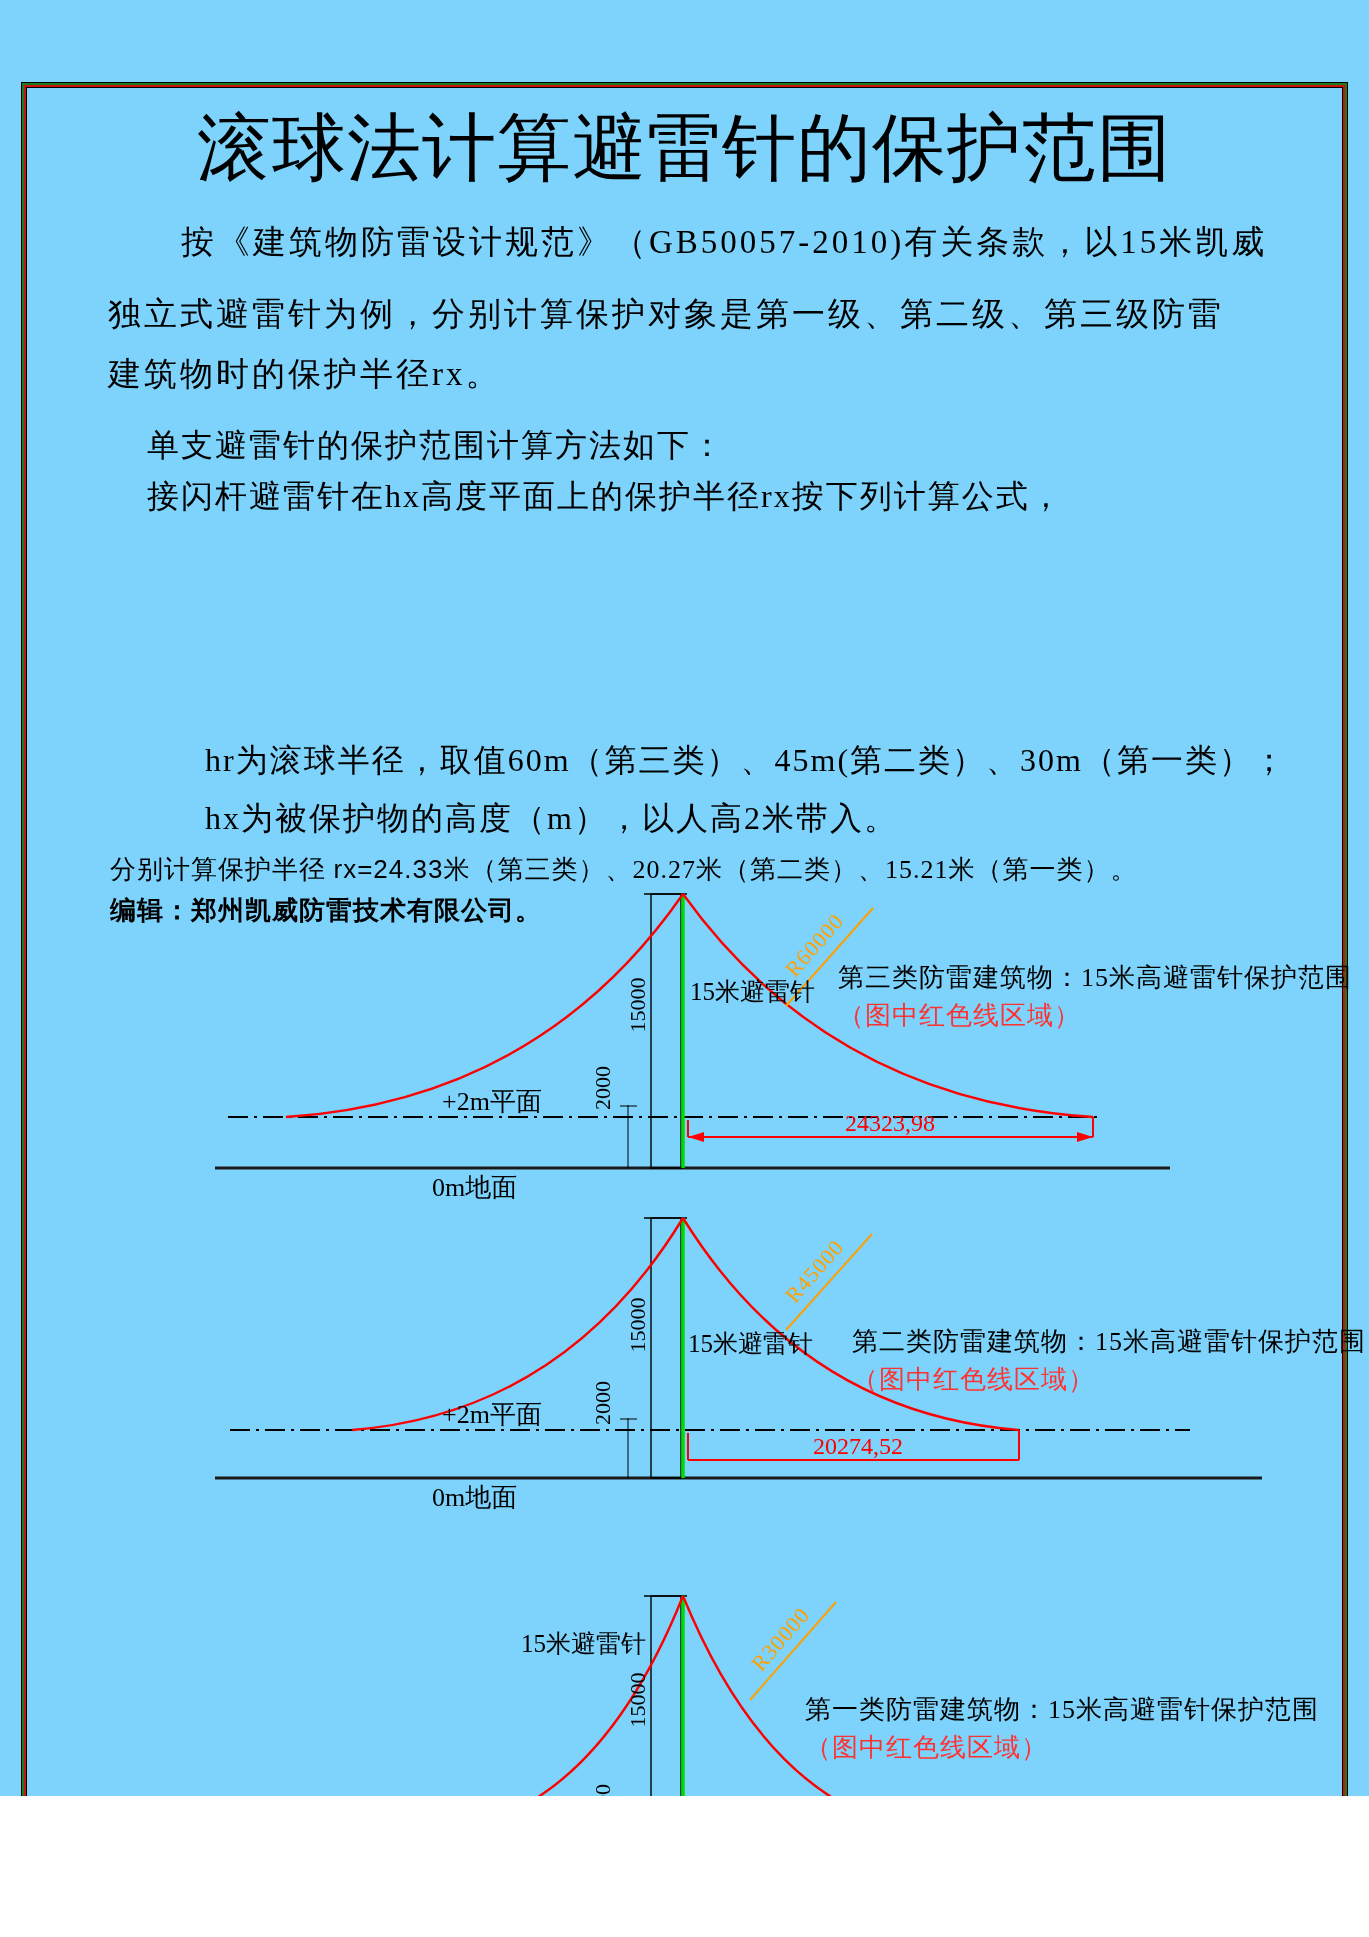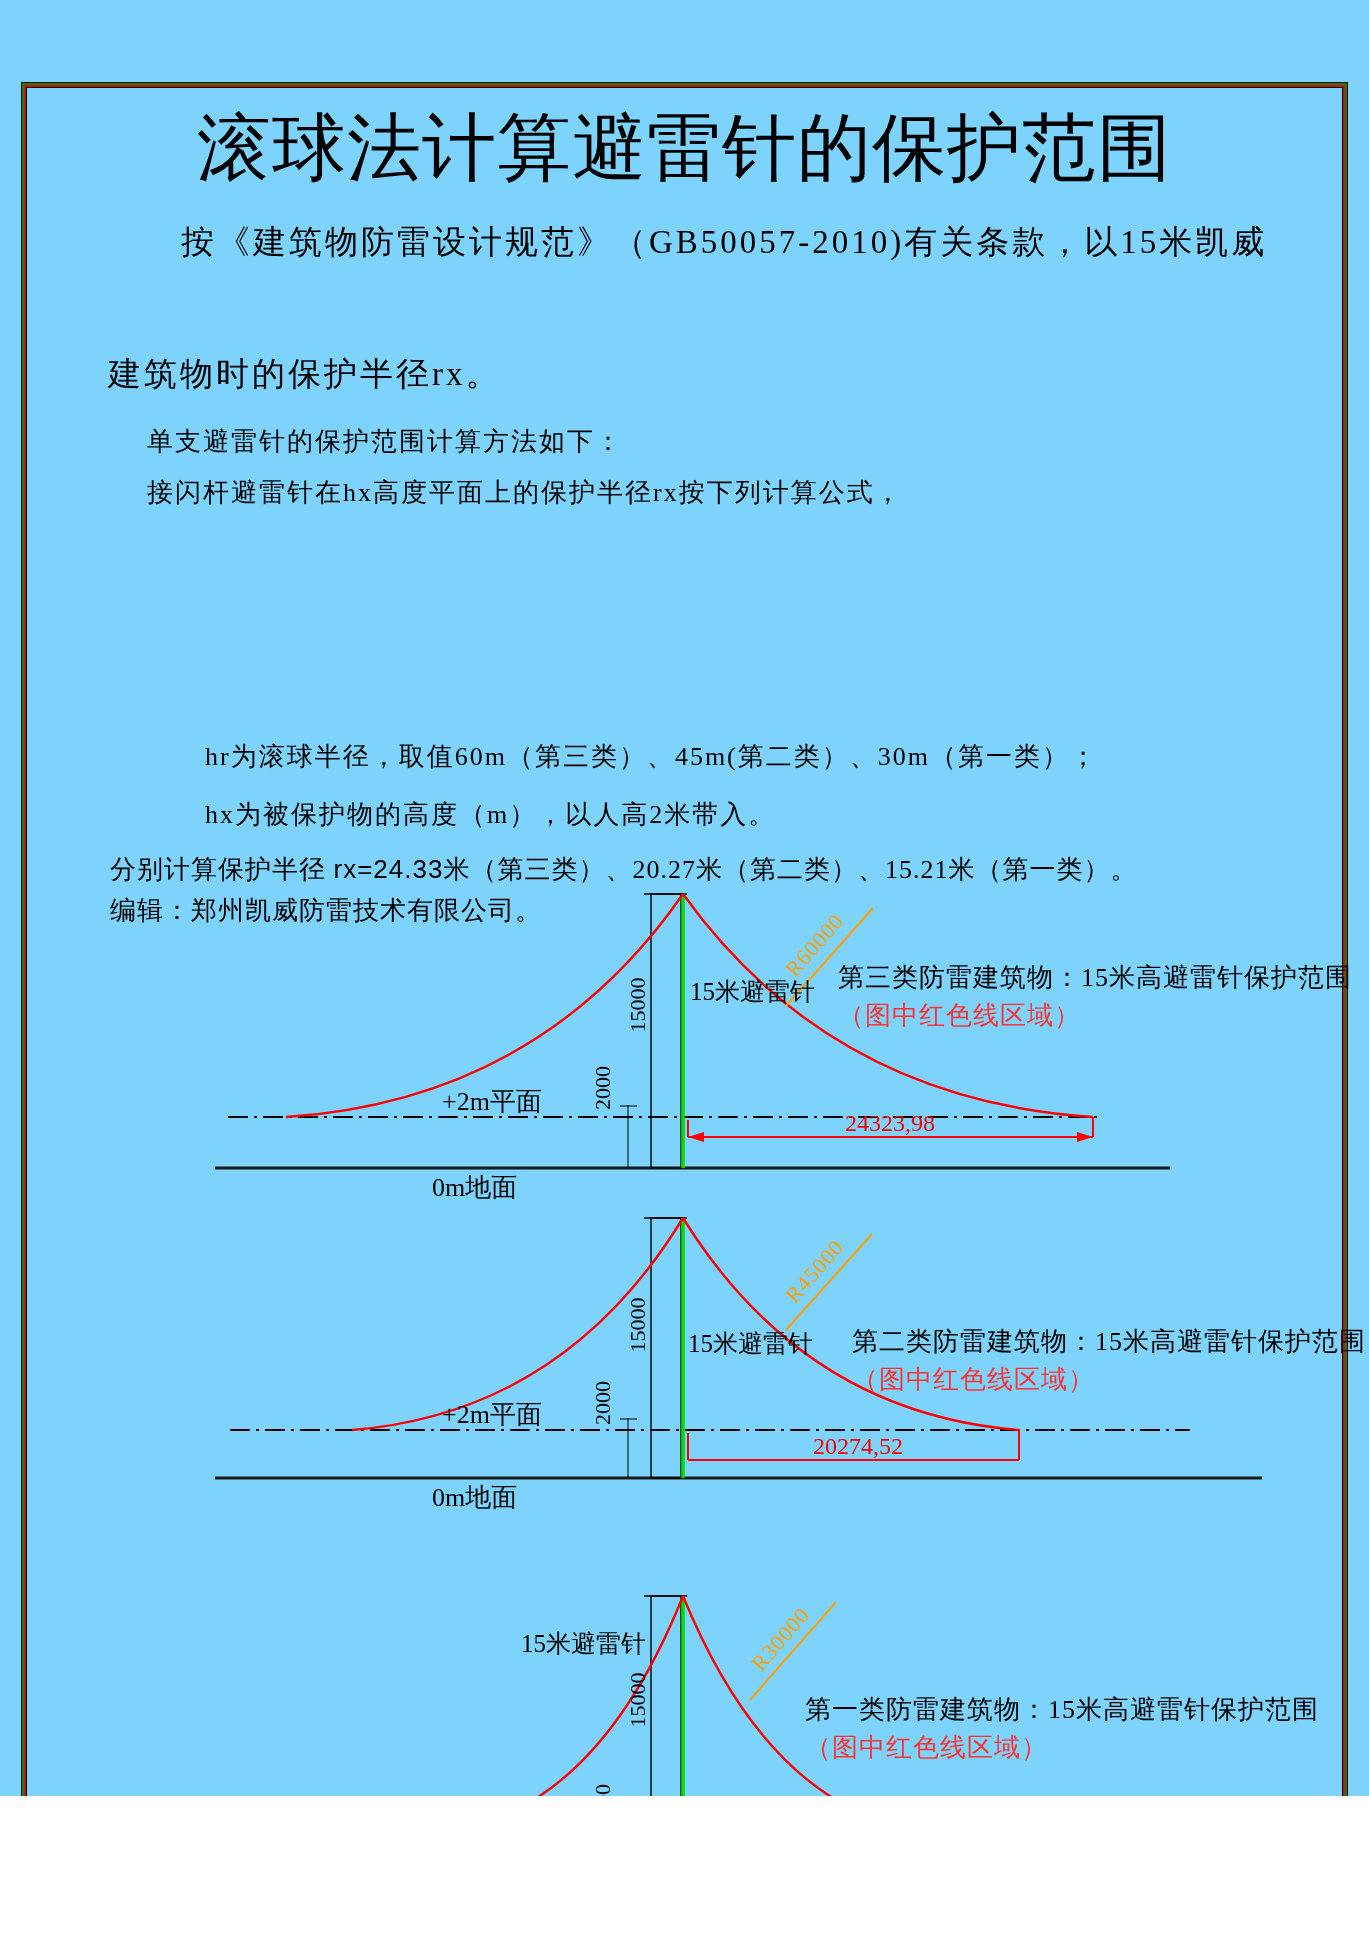--- a/index.html
+++ b/index.html
@@ -14,30 +14,30 @@
   .frame .fg{width:100%;height:100%;box-sizing:border-box;border:2px solid #1e7a1e;}
   .frame .fr{width:100%;height:100%;box-sizing:border-box;border:2px solid #cc1111;}
   .frame .fb{width:100%;height:100%;box-sizing:border-box;border:1px solid #000;}
 
   .t{position:absolute;white-space:nowrap;line-height:1.15;text-align:right;}
   .title{left:0;right:0;text-align:center;top:106px;font-size:74px;letter-spacing:1px;}
   .intro{font-size:33px;letter-spacing:3px;}
   .i1{left:181px;top:224px;}
   .i2{left:108px;top:296px;}
   .i3{left:108px;top:356px;}
-  .body26{font-size:26px;letter-spacing:2px;}
+  .body26{font-size:32px;letter-spacing:2px;}
   .m1{left:147px;top:427px;}
   .m2{left:147px;top:478px;}
   .d0{left:148px;top:627px;}
   .d1{left:205px;top:684px;}
   .d2{left:205px;top:742px;}
   .d3{left:205px;top:800px;}
   .result{left:110px;top:855px;font-size:26px;letter-spacing:1px;}
   .result .bold-sans{font-family:"Liberation Sans","DejaVu Sans",sans-serif;font-weight:normal;font-size:26px;}
-  .editor{left:110px;top:896px;font-size:26px;font-weight:normal;letter-spacing:1px;
+  .editor{left:110px;top:896px;font-size:26px;font-weight:bold;letter-spacing:1px;
           font-family:"Liberation Sans","DejaVu Sans",sans-serif;}
 
   .formula{left:106px;top:542px;display:flex;align-items:baseline;}
   .formula .lhs{font-family:"Liberation Sans","DejaVu Sans",sans-serif;font-weight:bold;font-size:54px;letter-spacing:1px;}
   .formula .eq{font-size:26px;margin:0 10px 0 4px;}
   .formula .rhs{font-size:33px;letter-spacing:1px;}
 
   svg.overlay{position:absolute;left:0;top:0;}
   svg .ln{stroke:#000;stroke-width:1.4;fill:none;}
   svg .ground{stroke:#1a1a1a;stroke-width:3.2;fill:none;}
@@ -66,20 +66,21 @@
     <div class="fg">
       <div class="fr">
         <div class="fb"></div>
       </div>
     </div>
   </div>
 
   <div class="t title">滚球法计算避雷针的保护范围</div>
 
   <div class="t intro i1">按《建筑物防雷设计规范》（GB50057-2010)有关条款，以15米凯威</div>
+  <div class="t intro i2">独立式避雷针为例，分别计算保护对象是第一级、第二级、第三级防雷</div>
   <div class="t intro i3">建筑物时的保护半径rx。</div>
 
   <div class="t body26 m1">单支避雷针的保护范围计算方法如下：</div>
   <div class="t body26 m2">接闪杆避雷针在hx高度平面上的保护半径rx按下列计算公式，</div>
 
 
   <div class="t body26 d2">hr为滚球半径，取值60m（第三类）、45m(第二类）、30m（第一类）；</div>
   <div class="t body26 d3">hx为被保护物的高度（m），以人高2米带入。</div>
 
   <div class="t result"><span>分别计算保护半径 </span><span class="bold-sans">rx=24.33</span><span>米（第三类）、20.27米（第二类）、15.21米（第一类）。</span></div>

